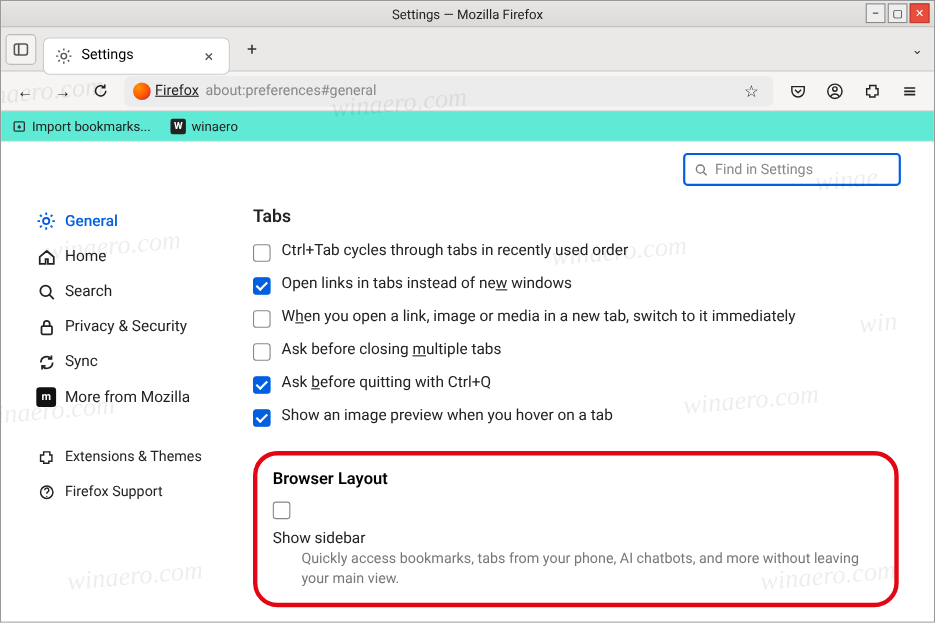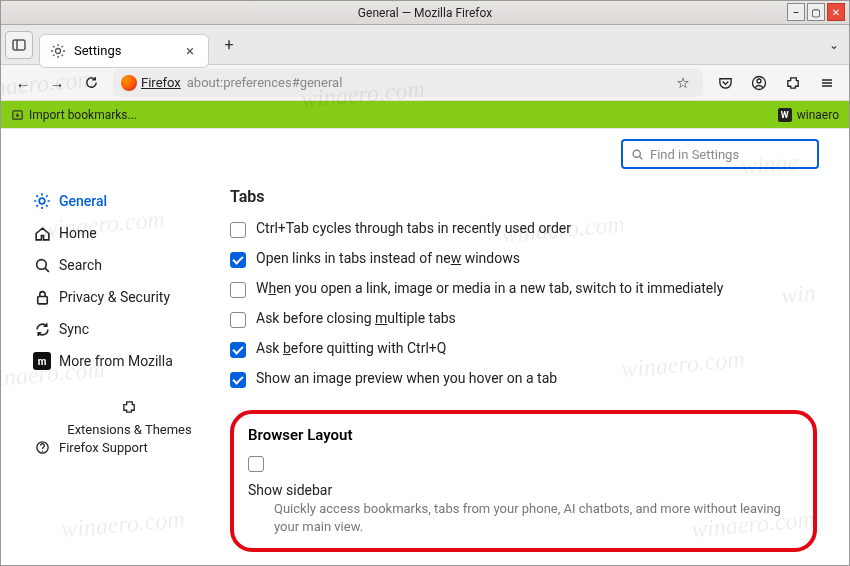--- a/index.html
+++ b/index.html
@@ -25,21 +25,21 @@
 
 .toolbar { height: 36px; background: #f7f5f3; display: flex; align-items: center; padding: 0 10px; gap: 10px; border-bottom: 1px solid #ddd; }
 .tb-btn { width: 24px; height: 24px; display: flex; align-items: center; justify-content: center; color: #222; font-size: 15px; }
 .urlbar { flex: 1; height: 28px; background: #ececec; border-radius: 6px; display: flex; align-items: center; padding: 0 8px; font-size: 13px; color: #555; }
 .urlbar .identity { display: flex; align-items: center; gap: 4px; }
 .fx-icon { width: 16px; height: 16px; border-radius: 50%; background: radial-gradient(circle at 30% 30%, #ff9500, #ff4f00 60%, #6b1cb0); }
 .urlbar .text { margin-left: 6px; color: #888; }
 .urlbar-star { margin-left: auto; }
 
 
-.bmbar { height: 28px; background: #84cc16; display: flex; align-items: center; padding: 0 10px; gap: 18px; border-bottom: 1px solid #e5e5e5; font-size: 12px; color: #222; justify-content: space-between; }
+.bmbar { height: 28px; background: #5eead4; display: flex; align-items: center; padding: 0 10px; gap: 18px; border-bottom: 1px solid #e5e5e5; font-size: 12px; color: #222; }
 .bm-item { display: flex; align-items: center; gap: 5px; }
 .bm-fav { width: 14px; height: 14px; background: #222; color: #fff; font-size: 9px; font-weight: bold; display: flex; align-items: center; justify-content: center; border-radius: 2px; }
 
 
 .content { position: absolute; top: 128px; left: 0; right: 0; bottom: 0; display: flex; background: #fff; }
 
 
 .nav { width: 225px; padding: 56px 0 0 32px; font-size: 14px; }
 .nav-item { display: flex; align-items: center; gap: 8px; height: 32px; color: #222; }
 .nav-item.active { color: #0060df; font-weight: 500; }
@@ -62,21 +62,21 @@
 .highlight-box { border: 4px solid #e30613; border-radius: 22px; padding: 12px 14px; margin-top: 16px; }
 .highlight-box .hb-title { font-size: 15px; font-weight: 600; margin-bottom: 10px; }
 .hb-desc { font-size: 13px; color: #777; margin-left: 26px; margin-top: 2px; line-height: 1.4; }
 
 .watermark { position: absolute; color: rgba(0,0,0,0.07); font-size: 24px; font-style: italic; font-family: Georgia, serif; transform: rotate(-5deg); pointer-events: none; }
 </style>
 </head>
 <body>
 
 <div class="titlebar">
-  <span class="titlebar-title">General — Mozilla Firefox</span>
+  <span class="titlebar-title">Settings — Mozilla Firefox</span>
   <div class="titlebar-btns">
     <div class="titlebar-btn">–</div>
     <div class="titlebar-btn">▢</div>
     <div class="titlebar-btn close">✕</div>
   </div>
 </div>
 
 <div class="tabstrip">
   <div class="sidebar-toggle">
     <svg width="14" height="14" viewBox="0 0 14 14">
@@ -199,21 +199,21 @@
             <path d="M12 2v3h-3M4 14v-3h3" fill="none" stroke="#222" stroke-width="1.5"></path>
           </svg>
       </span>
       <span>Sync</span>
     </div>
     <div class="nav-item">
       <span class="moz-icon">m</span>
       <span>More from Mozilla</span>
     </div>
     <div class="nav-divider"></div>
-    <div class="nav-item" style="font-size:13px;flex-direction:column;">
+    <div class="nav-item" style="font-size:13px;">
       <span class="nav-icon">
         <svg width="15" height="15" viewBox="0 0 16 16">
             <path d="M5 3h6v3h2v6h-3v2H5v-2H2V6h3z" fill="none" stroke="#222" stroke-width="1.4"></path>
           </svg>
       </span>
       <span>Extensions &amp; Themes</span>
     </div>
     <div class="nav-item" style="font-size:13px;">
       <span class="nav-icon">
         <svg width="15" height="15" viewBox="0 0 16 16">

